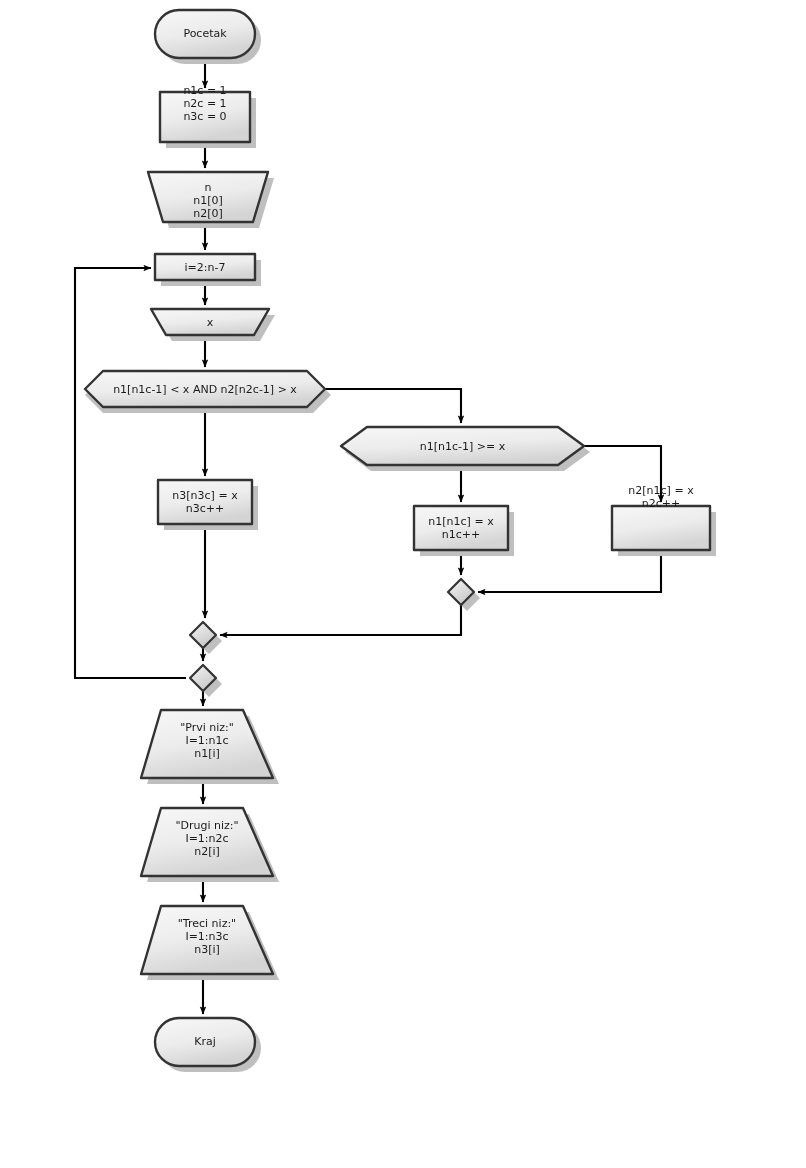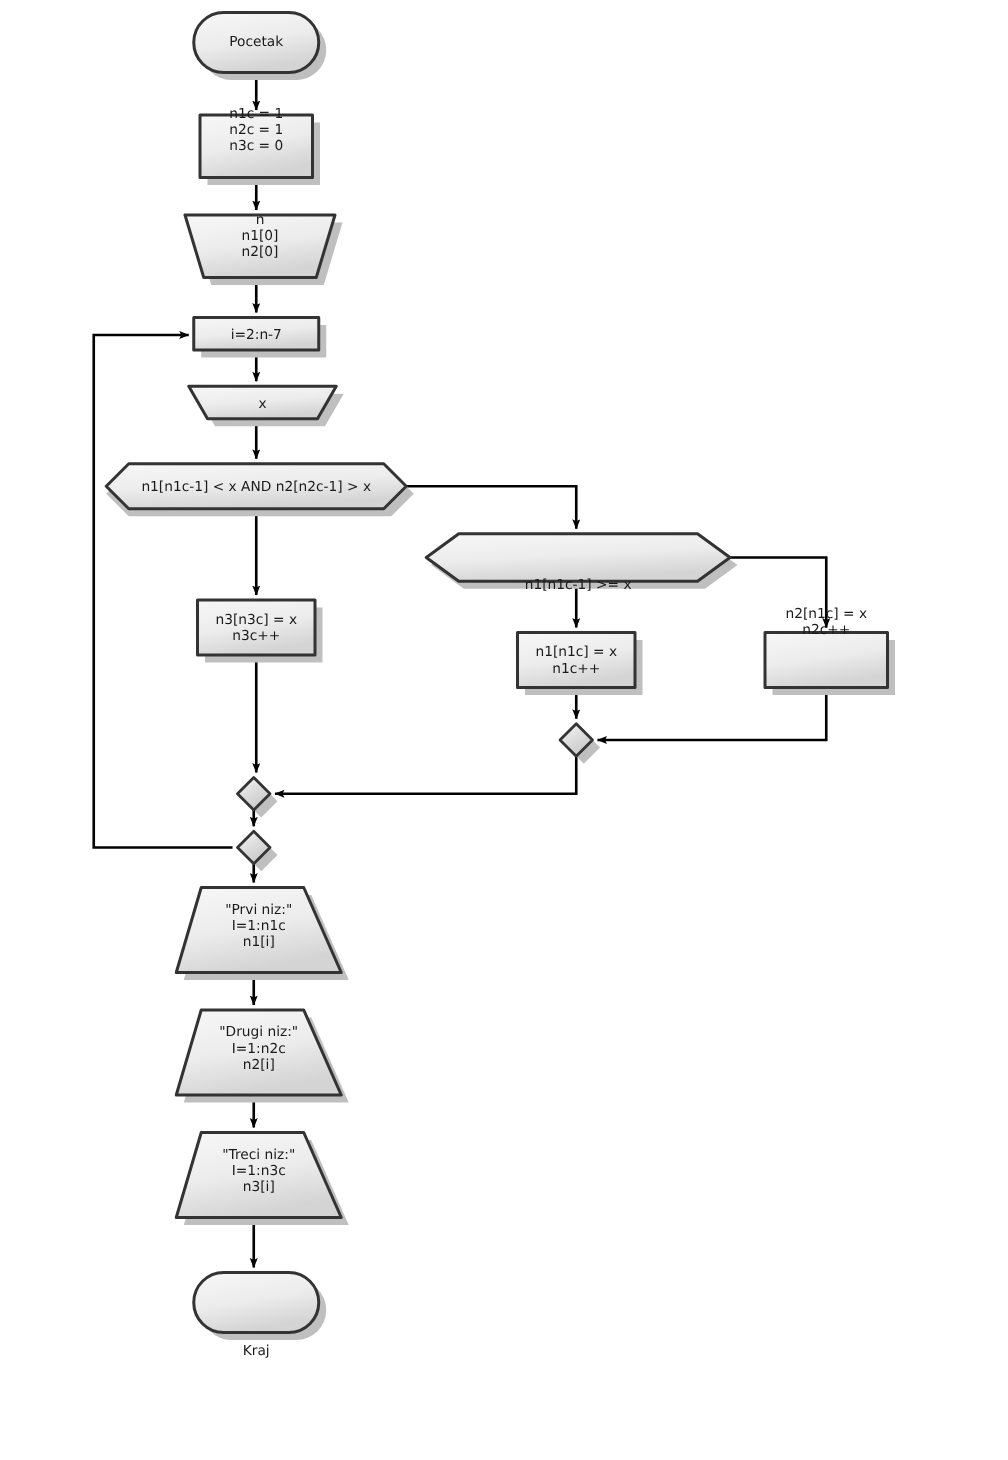--- a/index.html
+++ b/index.html
@@ -121,48 +121,48 @@
       <polygon points="203,665 216,678 203,691 190,678"></polygon>
     </g>
   </svg>
 
   <div class="node-label" style="left:155px; top:27px; width:100px;">Pocetak</div>
 
   <div class="node-label" style="left:160px; top:84px; width:90px;"><span>n1c = 1</span>
 <span>n2c = 1</span>
 <span>n3c = 0</span></div>
 
-  <div class="node-label" style="left:148px; top:169px; width:120px;"><span>n</span>
+  <div class="node-label" style="left:148px; top:181px; width:120px;"><span>n</span>
 <span>n1[0]</span>
 <span>n2[0]</span></div>
 
   <div class="node-label" style="left:155px; top:261px; width:100px;">i=2:n-7</div>
 
   <div class="node-label" style="left:151px; top:316px; width:118px;">x</div>
 
   <div class="node-label" style="left:85px; top:383px; width:240px;">n1[n1c-1] &lt; x AND n2[n2c-1] &gt; x</div>
 
   <div class="node-label" style="left:158px; top:489px; width:94px;text-align:center;"><span>n3[n3c] = x</span>
 <span>n3c++</span></div>
 
-  <div class="node-label" style="left:341px; top:440px; width:243px;margin-top:21px;">n1[n1c-1] &gt;= x</div>
+  <div class="node-label" style="left:341px; top:440px; width:243px;">n1[n1c-1] &gt;= x</div>
 
   <div class="node-label" style="left:414px; top:515px; width:94px;"><span>n1[n1c] = x</span>
 <span>n1c++</span></div>
 
   <div class="node-label" style="left:612px; top:484px; width:98px;"><span>n2[n1c] = x</span>
 <span>n2c++</span></div>
 
   <div class="node-label" style="left:141px; top:721px; width:132px;"><span>"Prvi niz:"</span>
 <span>I=1:n1c</span>
 <span>n1[i]</span></div>
 
   <div class="node-label" style="left:141px; top:819px; width:132px;"><span>"Drugi niz:"</span>
 <span>I=1:n2c</span>
 <span>n2[i]</span></div>
 
   <div class="node-label" style="left:141px; top:917px; width:132px;"><span>"Treci niz:"</span>
 <span>I=1:n3c</span>
 <span>n3[i]</span></div>
 
-  <div class="node-label" style="left:155px; top:1035px; width:100px;margin-top:39px;">Kraj</div>
+  <div class="node-label" style="left:155px; top:1035px; width:100px;">Kraj</div>
 
 </div>
 
 </body></html>

